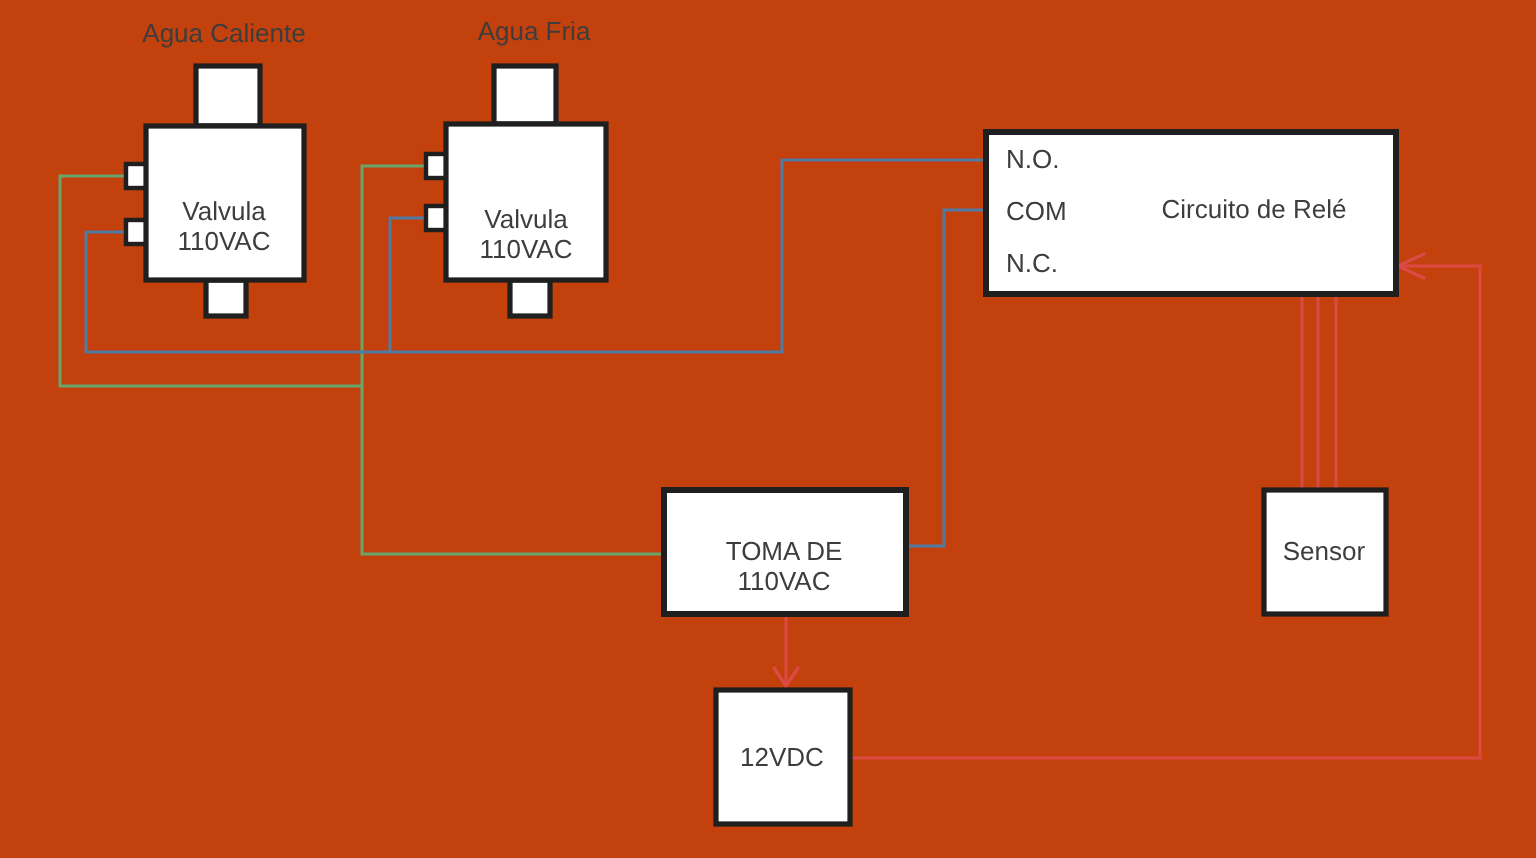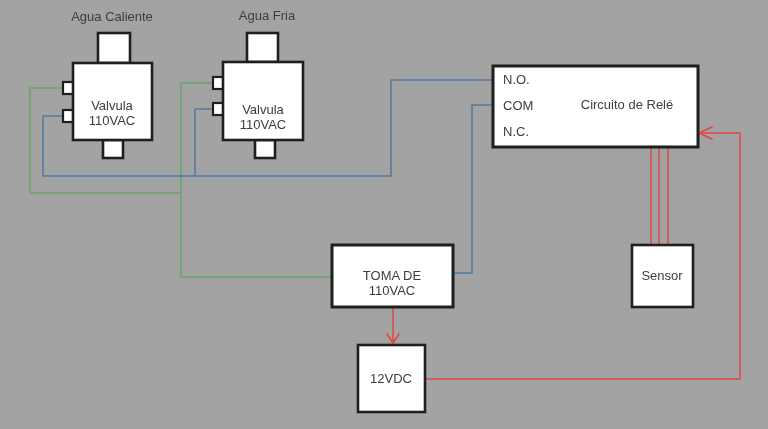--- a/index.html
+++ b/index.html
@@ -8,21 +8,21 @@
     background: #ffffff;
     width: 768px;
     height: 429px;
     overflow: hidden;
     font-family: "Liberation Sans", sans-serif;
   }
   #stage {
     position: relative;
     width: 768px;
     height: 429px;
-    background: #a3a3a3;
+    background: #c2410c;
   }
   svg { display: block; }
   .box {
     fill: #ffffff;
     stroke-width: 2.6px;
     stroke-linejoin: miter;
   }
   .box-thick { stroke-width: 3px; }
   .term { stroke-width: 2.2px; }
   .wire {

